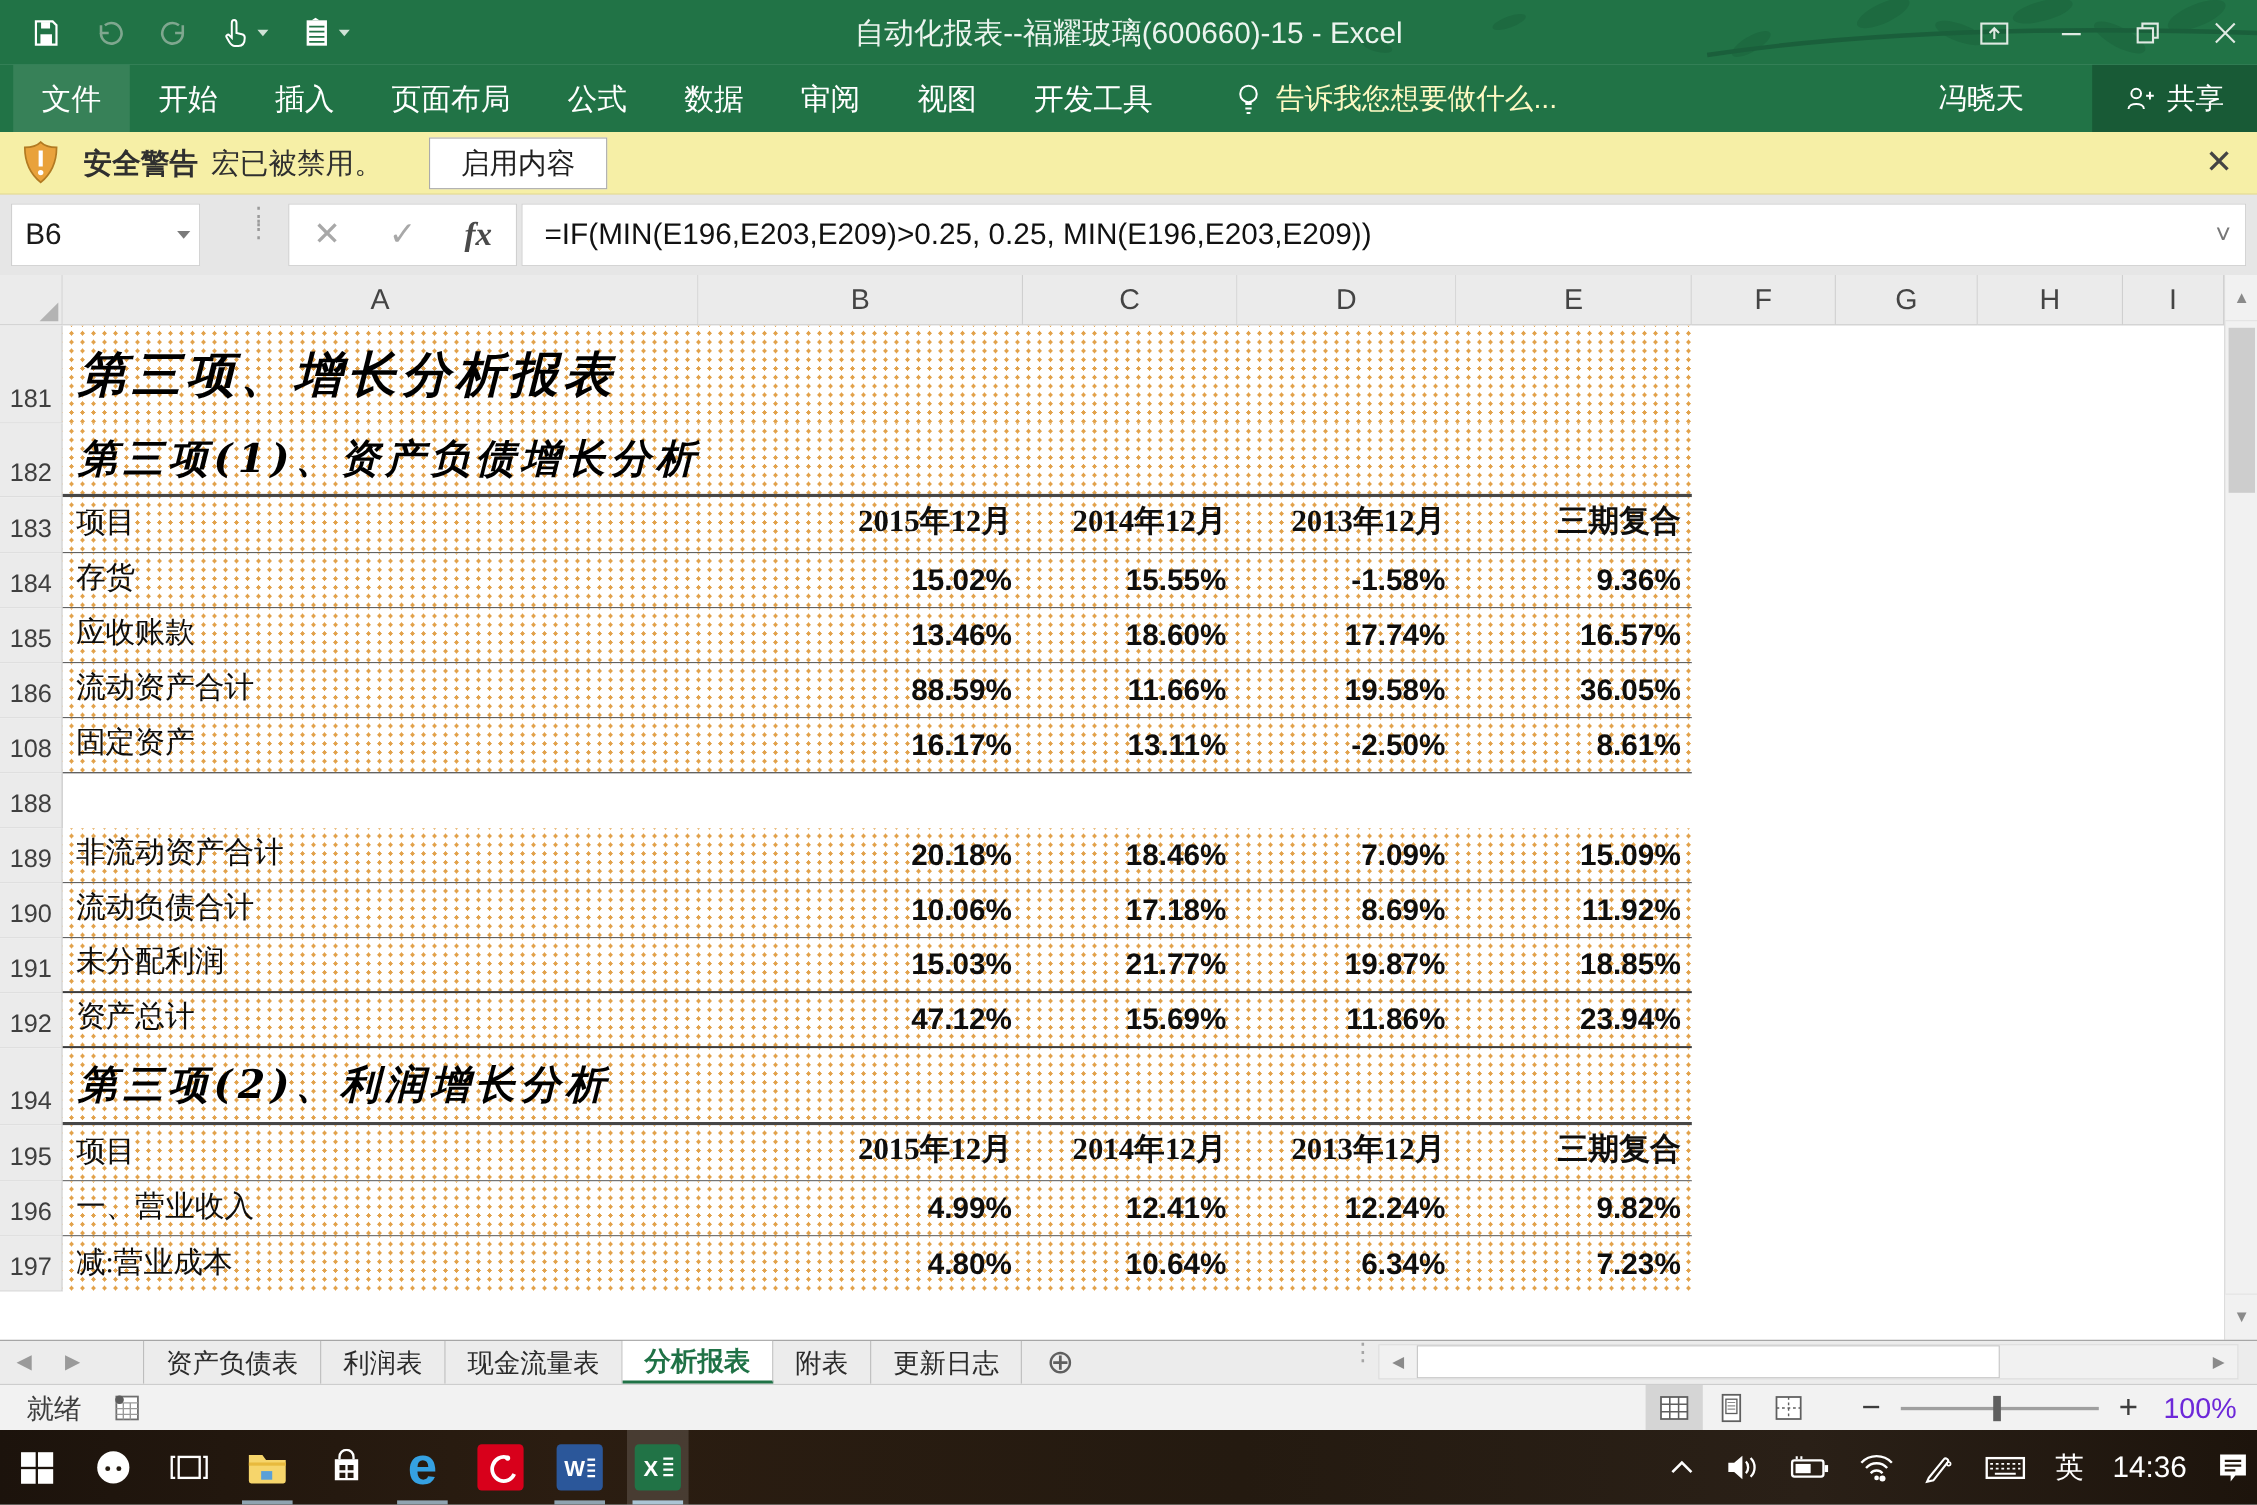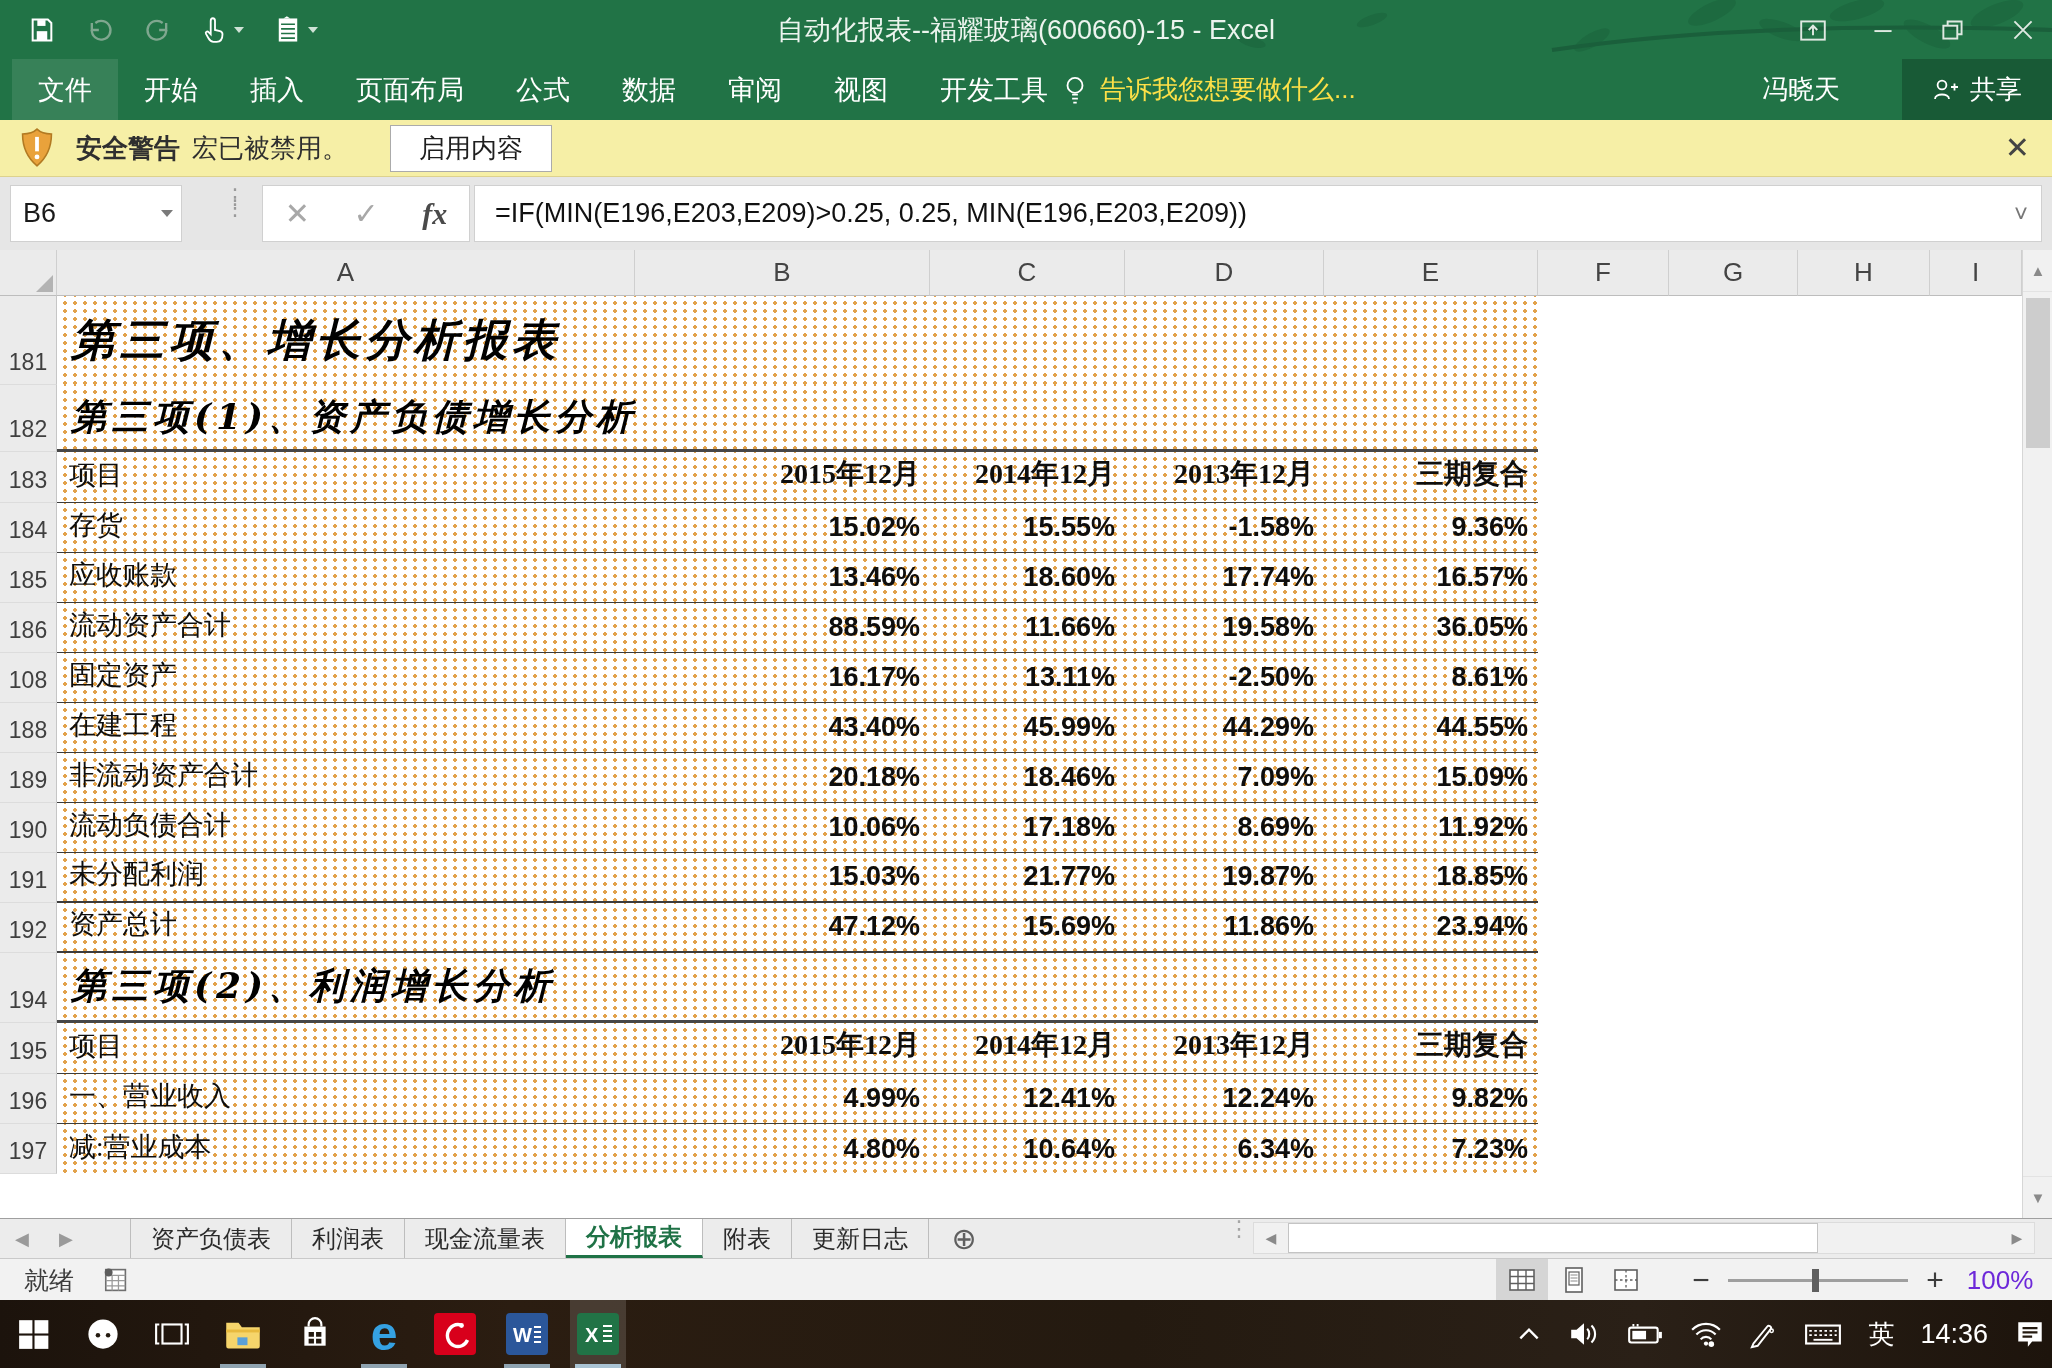--- a/index.html
+++ b/index.html
@@ -15,22 +15,22 @@
   .wintitle{position:absolute;left:300px;right:300px;top:0;height:59px;display:flex;align-items:center;
             justify-content:center;color:#ecf4ee;font-size:27px;white-space:nowrap;}
   .winctrl{position:absolute;right:14px;top:0;height:59px;display:flex;align-items:center;gap:40px;}
   .tri-down{width:0;height:0;border:5px solid transparent;border-top:6px solid #cfe2d6;margin-top:5px;}
 
   
   .ribbonrow{position:absolute;left:0;top:59px;width:2052px;height:61px;background:#217346;}
   .rtabs{position:absolute;left:12px;top:0;height:61px;display:flex;}
   .rtab{height:61px;display:flex;align-items:center;padding:0 26px;color:#fff;font-size:27px;white-space:nowrap;}
   .rtab.first{background:rgba(255,255,255,.10);}
-  .tellme{position:absolute;left:1062px;top:0;height:61px;display:flex;align-items:center;gap:12px;
-          color:#fde047;font-size:26px;}
+  .tellme{position:absolute;left:1122px;top:0;height:61px;display:flex;align-items:center;gap:12px;
+          color:#fef9c3;font-size:26px;}
   .ruser{position:absolute;right:212px;top:0;height:61px;display:flex;align-items:center;color:#fff;font-size:26px;}
   .rshare{position:absolute;right:0;top:0;height:61px;width:150px;background:#185a36;display:flex;
           align-items:center;justify-content:center;gap:10px;color:#fff;font-size:26px;}
 
   
   .securitybar{position:absolute;left:0;top:120px;width:2052px;height:57px;background:#F6EFA6;
                border-bottom:1px solid #ddd28e;display:flex;align-items:center;}
   .sec-label{font-weight:bold;color:#2f2f2f;font-size:26px;margin-left:22px;}
   .sec-msg{color:#2f2f2f;font-size:26px;margin-left:12px;}
   .sec-btn{margin-left:42px;background:#fff;border:1px solid #ababab;color:#1f1f1f;font-size:26px;
@@ -357,27 +357,20 @@
         <div class="rcontent" style="height: 50px; border-bottom: 1px solid rgb(60, 60, 60);">
           <div class="cell lblcell" style="width: 578px;">固定资产</div>
           <div class="cell right valcell" style="width: 295px;">16.17%</div>
           <div class="cell right valcell" style="width: 195px;">13.11%</div>
           <div class="cell right valcell" style="width: 199px;">-2.50%</div>
           <div class="cell right valcell" style="width: 214px;">8.61%</div>
         </div>
       </div>
       <div class="grow" style="height: 50px;">
         <div class="rnum">188</div>
-        <div class="rcontent" style="height: 50px; border-bottom: 1px solid rgb(60, 60, 60);">
-          <div class="cell lblcell" style="width: 578px;">在建工程</div>
-          <div class="cell right valcell" style="width: 295px;">43.40%</div>
-          <div class="cell right valcell" style="width: 195px;">45.99%</div>
-          <div class="cell right valcell" style="width: 199px;">44.29%</div>
-          <div class="cell right valcell" style="width: 214px;">44.55%</div>
-        </div>
       </div>
       <div class="grow" style="height: 50px;">
         <div class="rnum">189</div>
         <div class="rcontent" style="height: 50px; border-bottom: 1px solid rgb(60, 60, 60);">
           <div class="cell lblcell" style="width: 578px;">非流动资产合计</div>
           <div class="cell right valcell" style="width: 295px;">20.18%</div>
           <div class="cell right valcell" style="width: 195px;">18.46%</div>
           <div class="cell right valcell" style="width: 199px;">7.09%</div>
           <div class="cell right valcell" style="width: 214px;">15.09%</div>
         </div>

